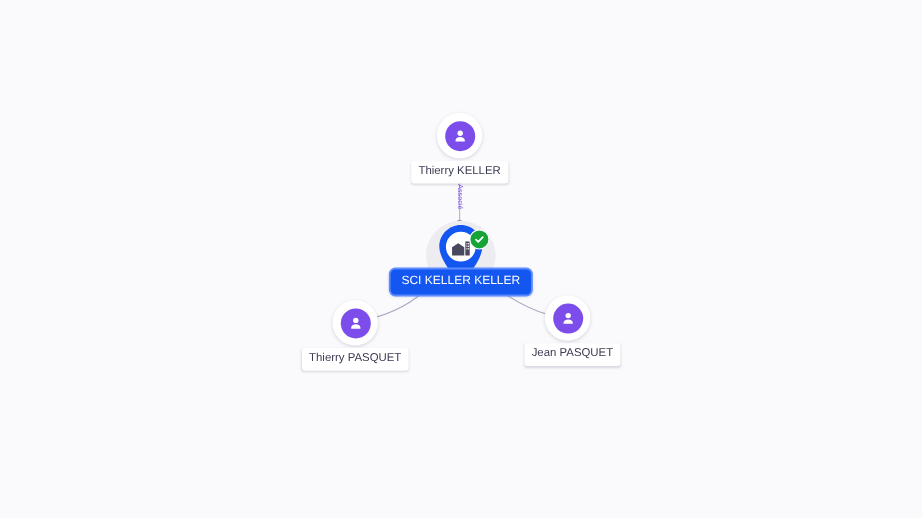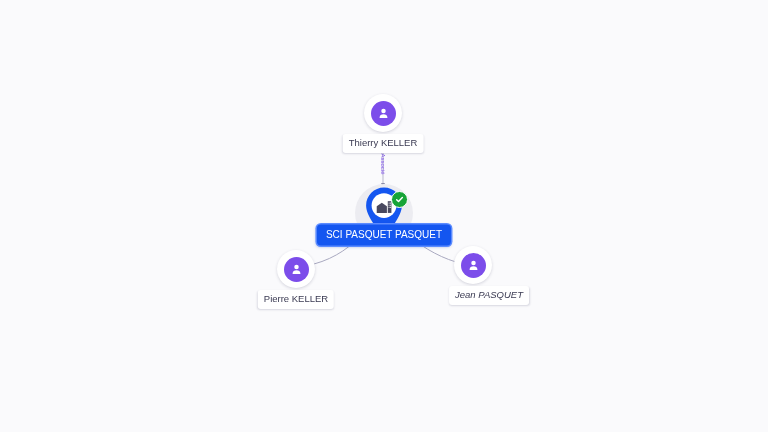--- a/index.html
+++ b/index.html
@@ -196,33 +196,33 @@
 
   <div class="node" style="left:296px; top:269px;">
     <div class="person-avatar">
       <div class="disc">
         <svg width="15" height="15" viewBox="0 0 24 24" fill="#ffffff">
           <circle cx="12" cy="8" r="3.6"></circle>
           <path d="M12 13.2c-3.5 0-6.2 2.1-6.2 4.6V19h12.4v-1.2c0-2.5-2.7-4.6-6.2-4.6z"></path>
         </svg>
       </div>
     </div>
-    <div class="node-label" style="left:0px; top:21px;">Pierre KELLER</div>
+    <div class="node-label" style="left:0px; top:21px;">Thierry PASQUET</div>
   </div>
 
   <div class="node" style="left:473px; top:265px;">
     <div class="person-avatar">
       <div class="disc">
         <svg width="15" height="15" viewBox="0 0 24 24" fill="#ffffff">
           <circle cx="12" cy="8" r="3.6"></circle>
           <path d="M12 13.2c-3.5 0-6.2 2.1-6.2 4.6V19h12.4v-1.2c0-2.5-2.7-4.6-6.2-4.6z"></path>
         </svg>
       </div>
     </div>
-    <div class="node-label" style="left:16px; top:21px;font-style:italic;">Jean PASQUET</div>
+    <div class="node-label" style="left:4px; top:21px;">Jean PASQUET</div>
   </div>
 
   <div id="node-company-wrap">
     <div class="pin-halo"></div>
 
     <div class="pin">
       <svg width="42" height="52" viewBox="0 0 42 52">
         <path d="M21 1.6C11.1 1.6 3.1 9.6 3.1 19.5c0 11.6 13.9 26.4 16.6 29.2
                  a1.8 1.8 0 0 0 2.6 0C25 45.9 38.9 31.1 38.9 19.5 38.9 9.6 30.9 1.6 21 1.6z" fill="#1456f0"></path>
         <circle cx="21" cy="19.6" r="12.4" fill="#ffffff"></circle>
@@ -241,15 +241,15 @@
       </div>
     </div>
 
     <div class="pin-badge">
       <svg width="9" height="9" viewBox="0 0 12 12">
         <path d="M2.2 6.2 L4.7 8.7 L9.8 3.4" stroke="#ffffff" stroke-width="1.9" fill="none" stroke-linecap="round" stroke-linejoin="round"></path>
       </svg>
     </div>
   </div>
 
-  <div id="company-label">SCI PASQUET PASQUET</div>
+  <div id="company-label">SCI KELLER KELLER</div>
 
 </div>
 
 </body></html>

